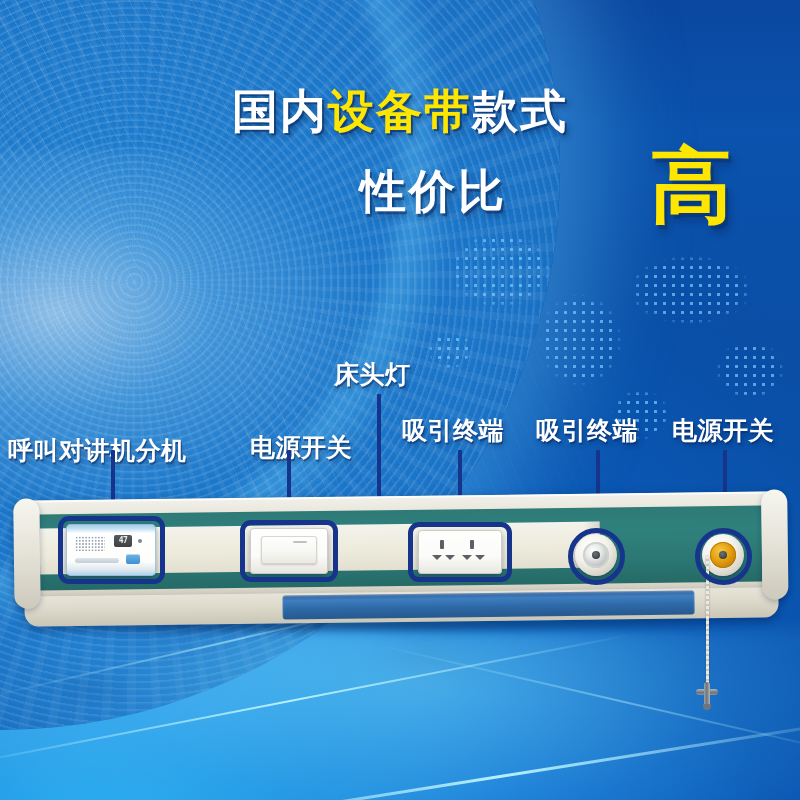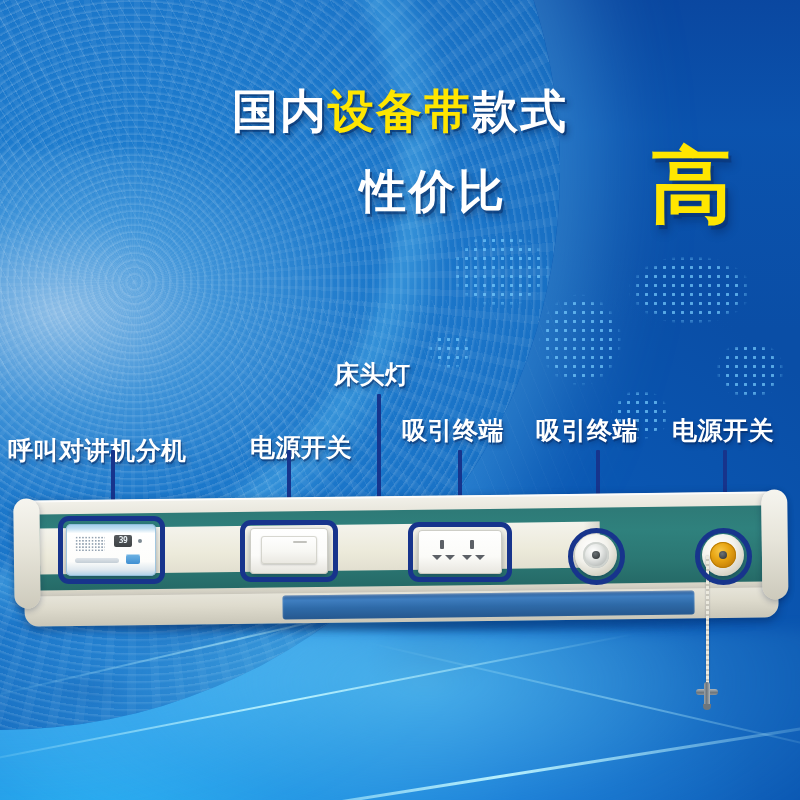--- a/index.html
+++ b/index.html
@@ -324,21 +324,21 @@
       </div>
     </div>
     <div class="unit-bottom"></div>
     <div class="rail-blue"></div>
     <div class="endcap left"></div>
     <div class="endcap right"></div>
   </div>
 
   <div class="dev intercom">
     <div class="ic-speaker"></div>
-    <div class="ic-disp">39</div>
+    <div class="ic-disp">47</div>
     <div class="ic-led"></div>
     <div class="ic-btn"></div>
     <div class="ic-slot"></div>
   </div>
 
   <div class="dev switch">
     <div class="switch-rocker"></div>
   </div>
 
   <div class="dev socket">

